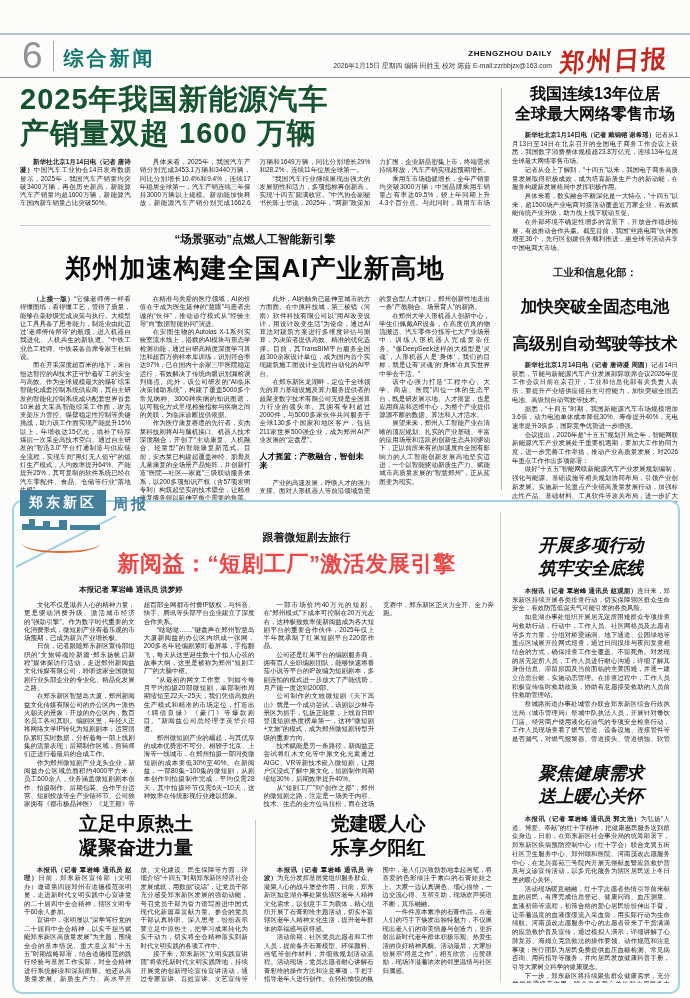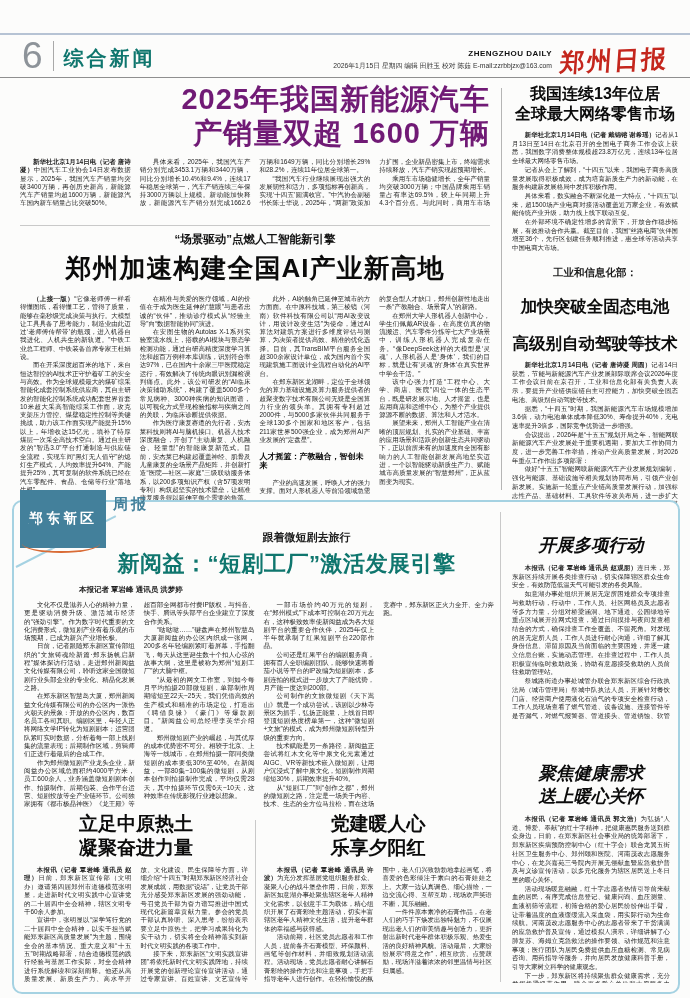--- a/index.html
+++ b/index.html
@@ -25,52 +25,52 @@
   b.lead-in { font-weight:700; }
   .body-cols { column-count:4; column-gap:9px; column-fill:auto; text-align:justify; font-size:6.5px;
                line-height:8.3px; color:#242424; overflow:hidden; }
   .single-col { text-align:justify; font-size:6.4px; line-height:8.7px; color:#242424; overflow:hidden; }
 
   
   .main-left { position:absolute; left:20px; top:82px; width:470px; }
   .vdiv-main { position:absolute; left:501px; top:88px; width:1px; height:402px; background:#b5b5b5; }
   .main-right { position:absolute; left:512px; top:84px; width:166px; }
 
-  .lead-headline { text-align:right; font-weight:900; font-size:29px; line-height:34px; letter-spacing:1px; color:#701a75; }
+  .lead-headline { text-align:left; font-weight:900; font-size:29px; line-height:34px; letter-spacing:1px; color:#14532d; }
   .lead-body { height:58px; margin-top:8px; }
   .sep { height:1px; background:#c9c9c9; margin:9px 0 6px 0; }
 
   .ai-kicker { text-align:center; font-size:11.5px; font-weight:700; margin:2px 0 4px 0; color:#111; }
   .ai-headline { text-align:center; font-size:26px; font-weight:900; letter-spacing:1px; margin-bottom:9px; color:#0b0b0b; }
   .ai-body { height:212px; }
   .subhead { font-size:8px; font-weight:700; text-align:left; margin:9px 0; text-indent:0; color:#0b0b0b; }
 
   .r1-headline { text-align:center; font-size:16px; font-weight:800; line-height:20px; color:#0b0b0b; }
   .r1-body { height:122px; margin-top:7px; }
   .r2-kicker { text-align:center; font-size:10.5px; font-weight:700; margin-top:13px; }
   .r2-headline { text-align:center; font-size:16.5px; font-weight:800; line-height:21px; margin-top:16px; color:#0b0b0b; }
   .r2-body { height:168px; margin-top:7px; }
 
   
   .weekly-box { position:absolute; left:12px; top:500px; width:664px; height:490px;
                 border:2px solid #a5d2e2; border-radius:10px; background:#fcfcfb; }
   .box-corner { position:absolute; left:2px; top:64px; width:112px; height:2px; background:#a5d2e2;
                 transform:rotate(-27deg); transform-origin:left center; }
   .box-label { position:absolute; left:6px; top:-12px; display:flex; align-items:flex-start; gap:7px; }
-  .label-main { background:#43809b; color:#fff; font-size:14px; font-weight:700; padding:20px 9px; letter-spacing:3px; }
+  .label-main { background:#43809b; color:#fff; font-size:14px; font-weight:700; padding:4px 9px; letter-spacing:3px; }
   .label-sub { color:#43809b; font-size:15px; font-weight:700; font-family:"DejaVu Serif","Liberation Serif",serif;
                letter-spacing:3px; margin-top:5px; }
   .label-art { position:absolute; left:8px; top:14px; }
   .label-swoosh { position:absolute; left:0px; top:26px; width:78px; height:9px;
                   border-bottom:2px solid #d96b35; border-radius:0 0 60% 60% / 0 0 100% 100%; }
 
   .drama { position:absolute; left:10px; top:28px; width:470px; }
   .drama-kicker { text-align:center; font-size:11px; font-weight:700; padding-left:95px; }
   .drama-headline { text-align:center; font-size:22px; font-weight:900; letter-spacing:.5px; margin-top:4px;
-                    padding-left:55px; color:#0f766e; }
+                    padding-left:55px; color:#ef4444; }
   .drama-byline { text-align:left; font-size:7.5px; font-weight:700; margin:6px 0 6px 0; padding-left:55px; }
   .drama-body { height:208px; }
 
   .vdiv-box-mid { position:absolute; left:241px; top:318px; width:1px; height:160px; background:#c9c9c9; }
   .vdiv-box-right { position:absolute; left:486px; top:10px; width:1px; height:470px; background:#c9c9c9; }
 
   .sub-art-headline { text-align:center; font-size:19px; font-weight:900; line-height:24px; color:#0b0b0b; }
   .box-bottom-left { position:absolute; left:10px; top:310px; width:224px; }
   .box-bottom-mid  { position:absolute; left:250px; top:310px; width:228px; }
   .two-cols { column-count:2; column-gap:9px; column-fill:auto; text-align:justify; font-size:6.4px;
@@ -228,20 +228,21 @@
         <p class="para"><b class="lead-in">本报讯（记者 覃岩峰 通讯员 许波）</b><span>为充分发挥基层党组织服务群众、凝聚人心的战斗堡垒作用，日前，郑东新区如意湖办事处聚焦辖区老年人精神文化需求，以创意手工为载体，精心组织开展了石膏彩绘主题活动，切实丰富辖区老年人精神文化生活，提升老年群体的幸福感与获得感。</span></p>
         <div>
             <p class="para">活动前期，社区党员志愿者和工作人员，提前备齐石膏模型、环保颜料、画笔等创作材料，并细致规划活动流程。活动现场，党员志愿者耐心讲解石膏彩绘的操作方法和注意事项，手把手指导老年人进行创作。在轻松愉悦的氛围中，老人们兴致勃勃地拿起画笔，将喜爱的色彩倾注于素白的石膏娃娃之上。大家一边认真调色、细心描绘，一边交流心得、互帮互助，现场欢声笑语不断，其乐融融。</p>
             <p class="para">一件件原本素净的石膏作品，在老人们的巧手下焕发出独特魅力，不仅展现出老人们的审美情趣与创造力，更折射出新时代老年群体积极乐观、热爱生活的良好精神风貌。活动最后，大家纷纷展示“得意之作”，相互欣赏、点赞鼓励，现场洋溢着浓浓的邻里温情与社区归属感。</p>
           </div>
       </div>
     </div>
 
     <div class="box-right-top">
       <div class="br-headline">开展多项行动</div>
+      <div class="br-headline">筑牢安全底线</div>
       <div class="single-col br-body-top">
         <p class="para"><b class="lead-in">本报讯（记者 覃岩峰 通讯员 赵观朋）</b><span>连日来，郑东新区持续开展各类排查行动，切实保障辖区群众生命安全，有效防范低温天气可能引发的各类风险。</span></p>
         <div>
             <p class="para">如意湖办事处组织开展居无定所困难群众专项排查与救助行动，行动中，工作人员、社区网格员及志愿者等多方力量，分组对桥梁涵洞、地下通道、公园绿地等重点区域展开拉网式巡查，通过日间摸排与夜间复查相结合的方式，确保排查工作全覆盖、不留死角。对发现的居无定所人员，工作人员进行耐心沟通，详细了解其身份信息、滞留原因及当前面临的主要困难，并逐一建立信息台账，实施动态管理。在排查过程中，工作人员积极宣传临时救助政策，协助有意愿接受救助的人员前往救助管理站。</p>
             <p class="para">祭城路街道办事处城管办联合郑东新区综合行政执法局（城市管理局）祭城中队执法人员，开展针对餐饮门店、经营商户使用液化石油气的专项安全检查行动，工作人员现场查看了燃气管道、设备设施、连接管件等是否漏气，对燃气报警器、管道接头、管道锈蚀、软管使用等情况进行检查，严禁使用“问题气、问题阀、问题管”，严禁火源靠近金属软管等行为，通过广泛宣传燃气隐患判断标准，提高广大人民群众的安全意识，强化餐饮行业对燃气安全风险辨识和隐患排查能力，共筑安全生产“防护墙”。</p>
           </div>
       </div>
     </div>
 
     <div class="box-right-bottom">

